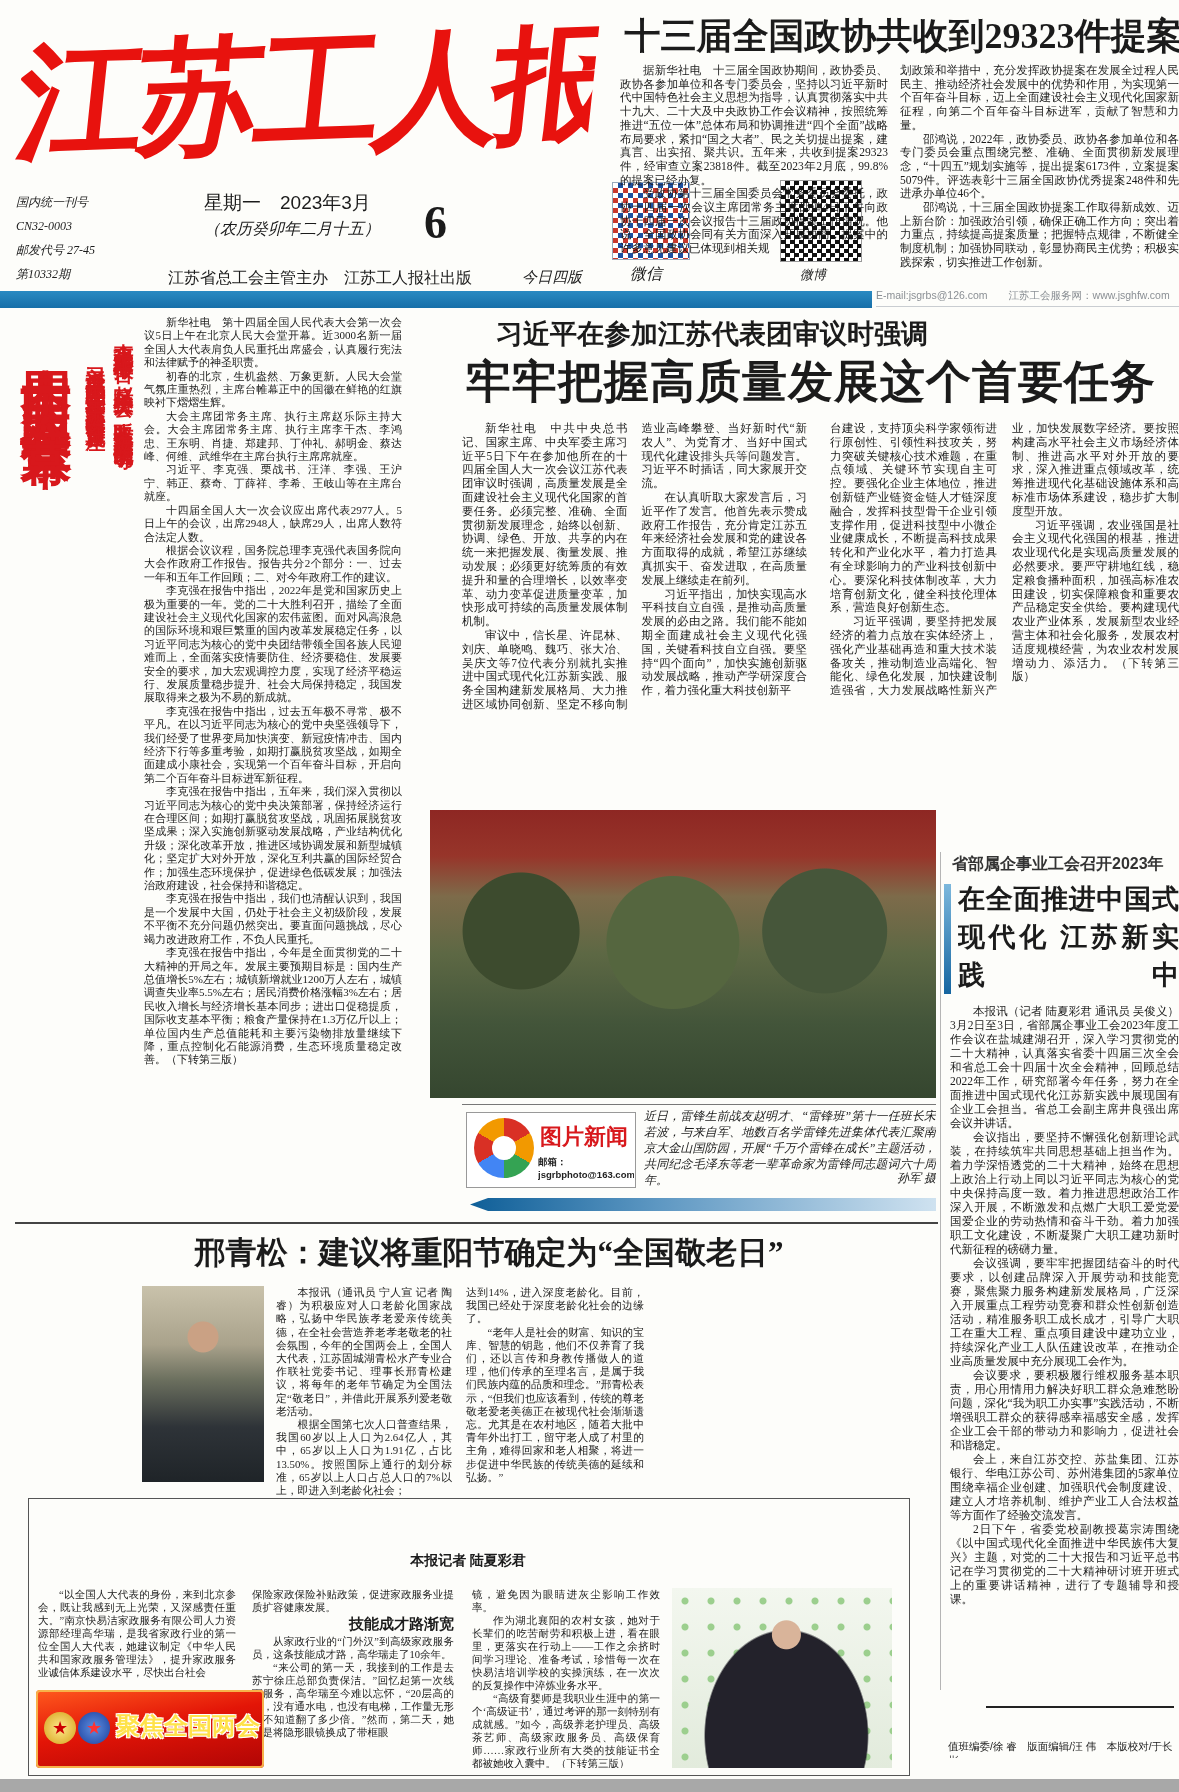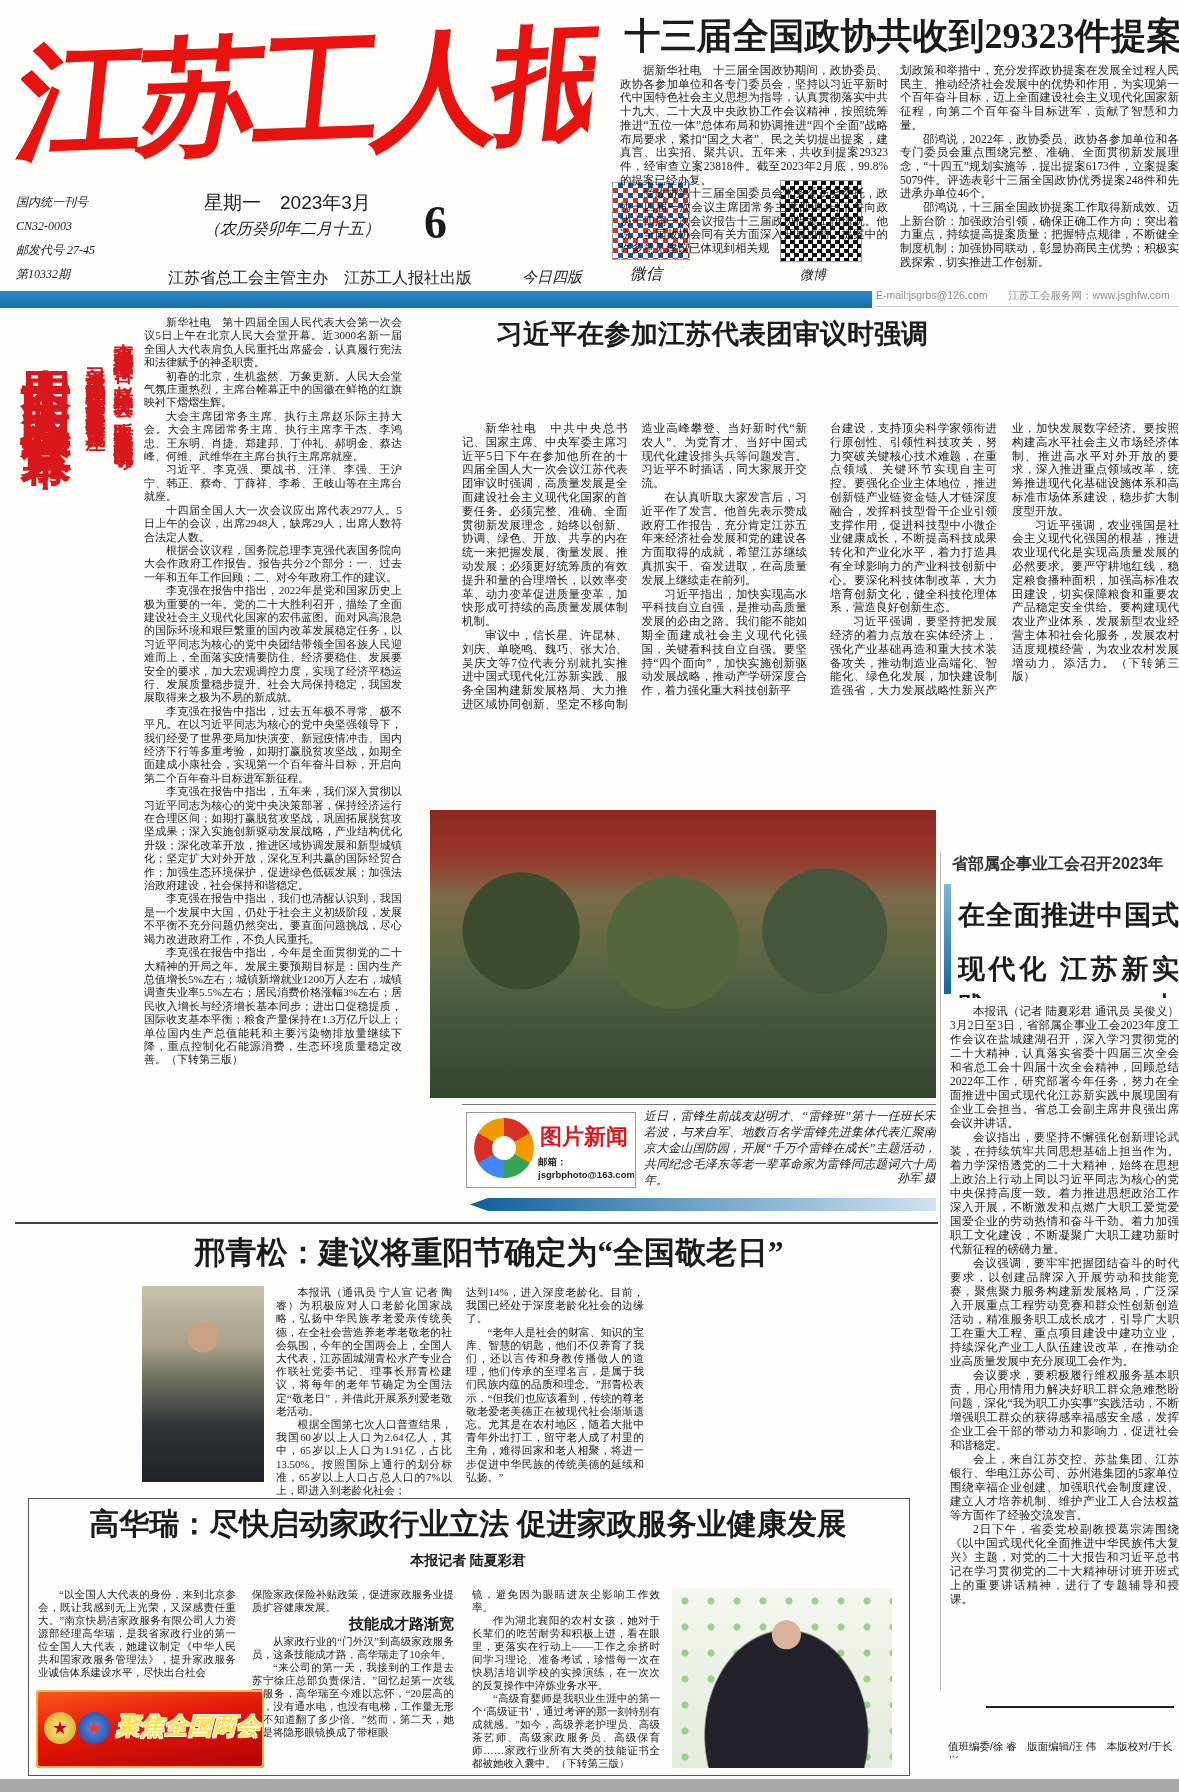--- a/index.html
+++ b/index.html
@@ -64,21 +64,21 @@
   #blue-divider{left:470px;top:1198px;width:466px;height:13px;
     background:linear-gradient(90deg,#0f5f98,#5d97c2 40%,#cfe2f0);
     clip-path:polygon(0 50%,18px 0,100% 0,100% 100%,18px 100%);}
   #sec-line{left:15px;top:1222px;width:923px;height:2px;background:#444;}
   #vert-rule{left:940px;top:852px;width:1px;height:838px;background:#b5b5b5;}
   
   #union-kicker{left:952px;top:854px;width:227px;height:22px;font-size:16px;font-weight:700;color:#333;}
   #union-accent{left:944px;top:884px;width:7px;height:110px;background:linear-gradient(180deg,#7db8dd,#1565a0);}
   #union-headline{left:958px;top:880px;width:221px;height:118px;font-size:27px;font-weight:900;line-height:38px;
                   text-align:justify;}
-  #union-headline div{text-align-last:justify;margin-top:16px;}
+  #union-headline div{text-align-last:justify;}
   #union-body{left:950px;top:1004px;width:229px;height:692px;font-size:11.5px;line-height:14px;}
   #union-rule{left:986px;top:1706px;width:188px;height:2px;background:#222;}
   #union-footer{left:948px;top:1740px;width:231px;height:18px;font-size:10.5px;}
   
   #xing-headline{left:140px;top:1232px;width:698px;height:44px;font-size:31px;font-weight:900;text-align:center;white-space:nowrap;}
   #xing-photo{left:142px;top:1286px;width:122px;height:196px;
     background:
       radial-gradient(circle at 50% 26%, #caa184 0 15px, transparent 16px),
       linear-gradient(180deg,#c9c2ab 0%,#a9a28b 30%,#6b6f5e 48%,#2e3338 72%,#1f2428 100%);}
   .xing-col{top:1286px;height:210px;font-size:10.8px;line-height:13.2px;}
@@ -100,21 +100,21 @@
       radial-gradient(ellipse at 52% 82%, #23222b 0 50%, transparent 51%),
       radial-gradient(#9ccf8e 3px, transparent 4px) 0 0/26px 26px,
       linear-gradient(180deg,#f3f7ef,#e2ebdc);}
   #gao-banner{left:36px;top:1690px;width:228px;height:78px;border-radius:4px;
     background:linear-gradient(170deg,#ff5a1e 0%,#e31507 45%,#b00505 100%);box-shadow:inset 0 0 0 2px #f7b24a;}
   #banner-emblem1{position:absolute;left:8px;top:22px;width:32px;height:32px;border-radius:50%;
     background:radial-gradient(#ffe98c,#d4a017);color:#c00;font-size:18px;line-height:32px;text-align:center;}
   #banner-emblem2{position:absolute;left:42px;top:22px;width:32px;height:32px;border-radius:50%;
     background:radial-gradient(#5e8fe0,#1c3f9e);color:#f33;font-size:18px;line-height:32px;text-align:center;}
   #banner-text{position:absolute;left:80px;top:20px;width:146px;height:40px;font-size:24px;font-weight:900;
-    font-style:italic;color:#ffe24a;white-space:nowrap;
+    color:#ffe24a;white-space:nowrap;
     text-shadow:1px 1px 0 #fff,-1px -1px 0 #fff,1px -1px 0 #fff,-1px 1px 0 #fff;}
   #page-edge{left:0;top:1779px;width:1179px;height:13px;background:#a8a8a8;}
 </style>
 </head>
 <body>
 
 <div id="paper">
 
   <div class="abs" id="mast-title">江苏工人报</div>
 
@@ -163,20 +163,21 @@
       <p>十四届全国人大一次会议应出席代表2977人。5日上午的会议，出席2948人，缺席29人，出席人数符合法定人数。</p>
       <p>根据会议议程，国务院总理李克强代表国务院向大会作政府工作报告。报告共分2个部分：一、过去一年和五年工作回顾；二、对今年政府工作的建议。</p>
       <p>李克强在报告中指出，2022年是党和国家历史上极为重要的一年。党的二十大胜利召开，描绘了全面建设社会主义现代化国家的宏伟蓝图。面对风高浪急的国际环境和艰巨繁重的国内改革发展稳定任务，以习近平同志为核心的党中央团结带领全国各族人民迎难而上，全面落实疫情要防住、经济要稳住、发展要安全的要求，加大宏观调控力度，实现了经济平稳运行、发展质量稳步提升、社会大局保持稳定，我国发展取得来之极为不易的新成就。</p>
       <p>李克强在报告中指出，过去五年极不寻常、极不平凡。在以习近平同志为核心的党中央坚强领导下，我们经受了世界变局加快演变、新冠疫情冲击、国内经济下行等多重考验，如期打赢脱贫攻坚战，如期全面建成小康社会，实现第一个百年奋斗目标，开启向第二个百年奋斗目标进军新征程。</p>
       <p>李克强在报告中指出，五年来，我们深入贯彻以习近平同志为核心的党中央决策部署，保持经济运行在合理区间；如期打赢脱贫攻坚战，巩固拓展脱贫攻坚成果；深入实施创新驱动发展战略，产业结构优化升级；深化改革开放，推进区域协调发展和新型城镇化；坚定扩大对外开放，深化互利共赢的国际经贸合作；加强生态环境保护，促进绿色低碳发展；加强法治政府建设，社会保持和谐稳定。</p>
       <p>李克强在报告中指出，我们也清醒认识到，我国是一个发展中大国，仍处于社会主义初级阶段，发展不平衡不充分问题仍然突出。要直面问题挑战，尽心竭力改进政府工作，不负人民重托。</p>
       <p>李克强在报告中指出，今年是全面贯彻党的二十大精神的开局之年。发展主要预期目标是：国内生产总值增长5%左右；城镇新增就业1200万人左右，城镇调查失业率5.5%左右；居民消费价格涨幅3%左右；居民收入增长与经济增长基本同步；进出口促稳提质，国际收支基本平衡；粮食产量保持在1.3万亿斤以上；单位国内生产总值能耗和主要污染物排放量继续下降，重点控制化石能源消费，生态环境质量稳定改善。（下转第三版）</p>
     </div>
 
   <div class="abs sans" id="xi-kicker">习近平在参加江苏代表团审议时强调</div>
+  <div class="abs" id="xi-headline">牢牢把握高质量发展这个首要任务</div>
   <div class="abs just" id="xi-colsA">
       <p>新华社电　中共中央总书记、国家主席、中央军委主席习近平5日下午在参加他所在的十四届全国人大一次会议江苏代表团审议时强调，高质量发展是全面建设社会主义现代化国家的首要任务。必须完整、准确、全面贯彻新发展理念，始终以创新、协调、绿色、开放、共享的内在统一来把握发展、衡量发展、推动发展；必须更好统筹质的有效提升和量的合理增长，以效率变革、动力变革促进质量变革，加快形成可持续的高质量发展体制机制。</p>
       <p>审议中，信长星、许昆林、刘庆、单晓鸣、魏巧、张大冶、吴庆文等7位代表分别就扎实推进中国式现代化江苏新实践、服务全国构建新发展格局、大力推进区域协同创新、坚定不移向制造业高峰攀登、当好新时代“新农人”、为党育才、当好中国式现代化建设排头兵等问题发言。习近平不时插话，同大家展开交流。</p>
       <p>在认真听取大家发言后，习近平作了发言。他首先表示赞成政府工作报告，充分肯定江苏五年来经济社会发展和党的建设各方面取得的成就，希望江苏继续真抓实干、奋发进取，在高质量发展上继续走在前列。</p>
       <p>习近平指出，加快实现高水平科技自立自强，是推动高质量发展的必由之路。我们能不能如期全面建成社会主义现代化强国，关键看科技自立自强。要坚持“四个面向”，加快实施创新驱动发展战略，推动产学研深度合作，着力强化重大科技创新平</p>
     </div>
   <div class="abs just" id="xi-colsB">
       <p class="ni">台建设，支持顶尖科学家领衔进行原创性、引领性科技攻关，努力突破关键核心技术难题，在重点领域、关键环节实现自主可控。要强化企业主体地位，推进创新链产业链资金链人才链深度融合，发挥科技型骨干企业引领支撑作用，促进科技型中小微企业健康成长，不断提高科技成果转化和产业化水平，着力打造具有全球影响力的产业科技创新中心。要深化科技体制改革，大力培育创新文化，健全科技伦理体系，营造良好创新生态。</p>
       <p>习近平强调，要坚持把发展经济的着力点放在实体经济上，强化产业基础再造和重大技术装备攻关，推动制造业高端化、智能化、绿色化发展，加快建设制造强省，大力发展战略性新兴产业，加快发展数字经济。要按照构建高水平社会主义市场经济体制、推进高水平对外开放的要求，深入推进重点领域改革，统筹推进现代化基础设施体系和高标准市场体系建设，稳步扩大制度型开放。</p>
       <p>习近平强调，农业强国是社会主义现代化强国的根基，推进农业现代化是实现高质量发展的必然要求。要严守耕地红线，稳定粮食播种面积，加强高标准农田建设，切实保障粮食和重要农产品稳定安全供给。要构建现代农业产业体系，发展新型农业经营主体和社会化服务，发展农村适度规模经营，为农业农村发展增动力、添活力。（下转第三版）</p>
@@ -218,21 +219,20 @@
   <div class="abs just xing-col" id="xing-c1">
       <p>本报讯（通讯员 宁人宣 记者 陶睿）为积极应对人口老龄化国家战略，弘扬中华民族孝老爱亲传统美德，在全社会营造养老孝老敬老的社会氛围，今年的全国两会上，全国人大代表，江苏固城湖青松水产专业合作联社党委书记、理事长邢青松建议，将每年的老年节确定为全国法定“敬老日”，并借此开展系列爱老敬老活动。</p>
       <p>根据全国第七次人口普查结果，我国60岁以上人口为2.64亿人，其中，65岁以上人口为1.91亿，占比13.50%。按照国际上通行的划分标准，65岁以上人口占总人口的7%以上，即进入到老龄化社会；</p>
     </div>
   <div class="abs just xing-col" id="xing-c2">
       <p class="ni">达到14%，进入深度老龄化。目前，我国已经处于深度老龄化社会的边缘了。</p>
       <p>“老年人是社会的财富、知识的宝库、智慧的钥匙，他们不仅养育了我们，还以言传和身教传播做人的道理，他们传承的至理名言，是属于我们民族内蕴的品质和理念。”邢青松表示，“但我们也应该看到，传统的尊老敬老爱老美德正在被现代社会渐渐遗忘。尤其是在农村地区，随着大批中青年外出打工，留守老人成了村里的主角，难得回家和老人相聚，将进一步促进中华民族的传统美德的延续和弘扬。”</p>
     </div>
 
   <div class="abs" id="gao-box"></div>
-  <div class="abs" id="gao-headline">高华瑞：尽快启动家政行业立法 促进家政服务业健康发展</div>
   <div class="abs" id="gao-byline">本报记者 陆夏彩君</div>
   <div class="abs just gao-col" id="gao-c1">
       <p>“以全国人大代表的身份，来到北京参会，既让我感到无上光荣，又深感责任重大。”南京快易洁家政服务有限公司人力资源部经理高华瑞，是我省家政行业的第一位全国人大代表，她建议制定《中华人民共和国家政服务管理法》，提升家政服务业诚信体系建设水平，尽快出台社会</p>
     </div>
   <div class="abs just gao-col" id="gao-c2">
     <p class="ni">保险家政保险补贴政策，促进家政服务业提质扩容健康发展。</p>
     <p id="gao-subhead">技能成才路渐宽</p>
     <span><p>从家政行业的“门外汉”到高级家政服务员，这条技能成才路，高华瑞走了10余年。</p><p>“来公司的第一天，我接到的工作是去苏宁徐庄总部负责保洁。”回忆起第一次线下服务，高华瑞至今难以忘怀，“20层高的楼，没有通水电，也没有电梯，工作量无形中不知道翻了多少倍。”然而，第二天，她只是将隐形眼镜换成了带框眼</p></span>
   </div>
   <div class="abs just gao-col" id="gao-c3">

